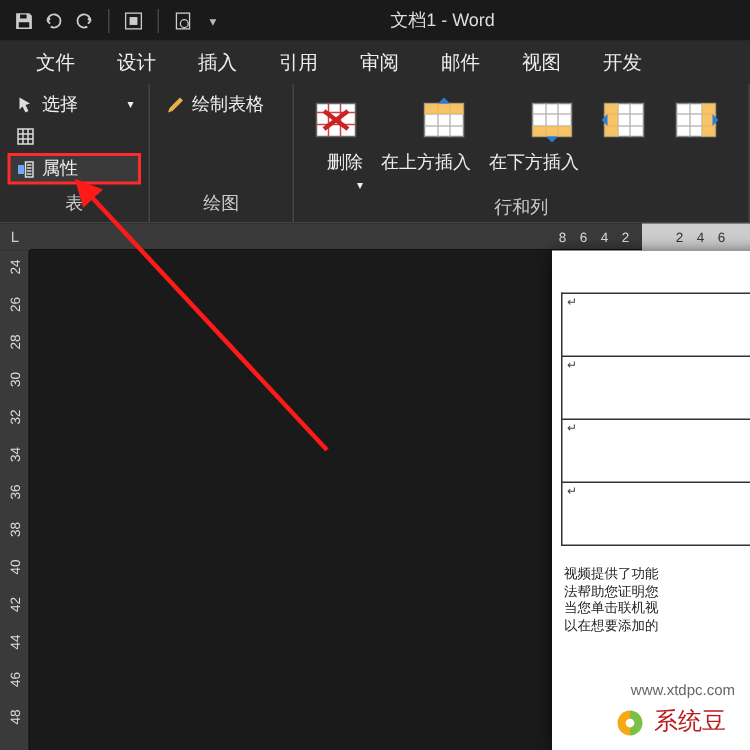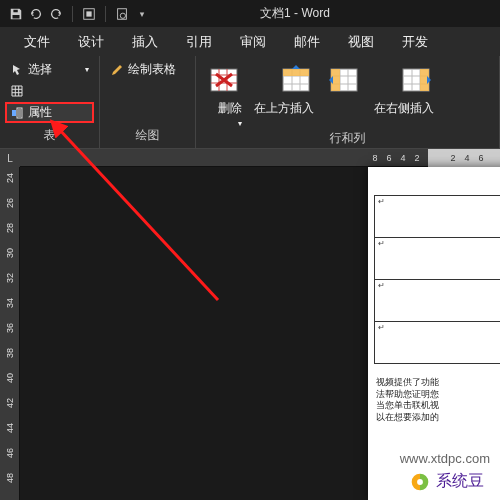--- a/index.html
+++ b/index.html
@@ -34,23 +34,23 @@
   .vruler .tick { position: absolute; left: 0; width: 20px; font-size: 9px; color: #ddd; text-align: center; transform: rotate(-90deg); }
   .corner { position: absolute; top: 0; left: 0; width: 20px; height: 18px; background: #3a3a3a; display: flex; align-items: center; justify-content: center; font-size: 10px; color: #ccc; }
   .page-area { position: absolute; top: 18px; left: 20px; right: 0; bottom: 0; background: #1a1a1a; }
   .page { position: absolute; left: 348px; top: 0; width: 170px; bottom: 0; background: #fff; box-shadow: 0 0 10px rgba(0,0,0,0.6); }
   .tbl { position: absolute; left: 6px; right: 0; top: 28px; border-collapse: collapse; }
   .tbl td { border: 1px solid #333; width: 170px; font-size: 8px; color: #444; vertical-align: top; padding: 1px 3px; }
   .para { position: absolute; left: 8px; right: 8px; font-size: 9px; line-height: 1.3; color: #222; }
   
   .arrow-svg { position: absolute; top: 70px; left: 28px; pointer-events: none; }
   
-  .watermark { position: absolute; right: 6px; bottom: 4px; background: rgba(255,255,255,0.92); padding: 4px 10px; display: flex; align-items: center; gap: 6px; font-size: 16px; color: #4c1d95; font-weight: 500; border-radius: 2px; }
+  .watermark { position: absolute; right: 6px; bottom: 4px; background: rgba(255,255,255,0.92); padding: 4px 10px; display: flex; align-items: center; gap: 6px; font-size: 16px; color: #b91c1c; font-weight: 500; border-radius: 2px; }
   .wm-logo { width: 20px; height: 20px; }
-  .wm-url { position: absolute; right: 10px; bottom: 34px; font-size: 13px; color: #666; }
+  .wm-url { position: absolute; right: 10px; bottom: 34px; font-size: 10px; color: #666; }
 </style>
 </head>
 <body>
 
 <div class="titlebar">
   <div class="qat">
     <span class="icon">
       <svg width="14" height="14" viewBox="0 0 16 16">
           <path fill="#ccc" d="M2 2h10l2 2v10H2V2zm3 1v3h5V3H5zm-1 6v4h8V9H4z"></path>
         </svg>
@@ -164,35 +164,45 @@
               <path fill="#2b7bd6" d="M17 2l4 4h-8z"></path>
             </svg>
         </div>
         <span>在上方插入</span>
       </div>
       <div class="btn-big">
         <div class="icon-wrap">
           <svg width="34" height="34" viewBox="0 0 34 34">
               <rect x="4" y="6" width="26" height="22" fill="#fff" stroke="#888"></rect>
               <path stroke="#bbb" d="M4 13h26M4 21h26M13 6v22M21 6v22"></path>
+              <rect x="4" y="21" width="26" height="7" fill="#f6b94d" opacity="0.85"></rect>
+              <path fill="#2b7bd6" d="M17 32l4-4h-8z"></path>
+            </svg>
+        </div>
+        <span>在下方插入</span>
+      </div>
+      <div class="btn-big">
+        <div class="icon-wrap">
+          <svg width="34" height="34" viewBox="0 0 34 34">
+              <rect x="4" y="6" width="26" height="22" fill="#fff" stroke="#888"></rect>
+              <path stroke="#bbb" d="M4 13h26M4 21h26M13 6v22M21 6v22"></path>
               <rect x="4" y="6" width="9" height="22" fill="#f6b94d" opacity="0.85"></rect>
               <path fill="#2b7bd6" d="M2 17l4-4v8z"></path>
             </svg>
         </div>
       </div>
       <div class="btn-big">
         <div class="icon-wrap">
           <svg width="34" height="34" viewBox="0 0 34 34">
               <rect x="4" y="6" width="26" height="22" fill="#fff" stroke="#888"></rect>
               <path stroke="#bbb" d="M4 13h26M4 21h26M13 6v22M21 6v22"></path>
               <rect x="21" y="6" width="9" height="22" fill="#f6b94d" opacity="0.85"></rect>
               <path fill="#2b7bd6" d="M32 17l-4-4v8z"></path>
             </svg>
         </div>
-        <span>在右侧插入</span>
       </div>
     </div>
     <div class="group-label">行和列</div>
   </div>
 </div>
 
 <div class="content">
   <div class="corner">L</div>
   <div class="hruler">
     <div class="hruler-grp" style="left:348px">

